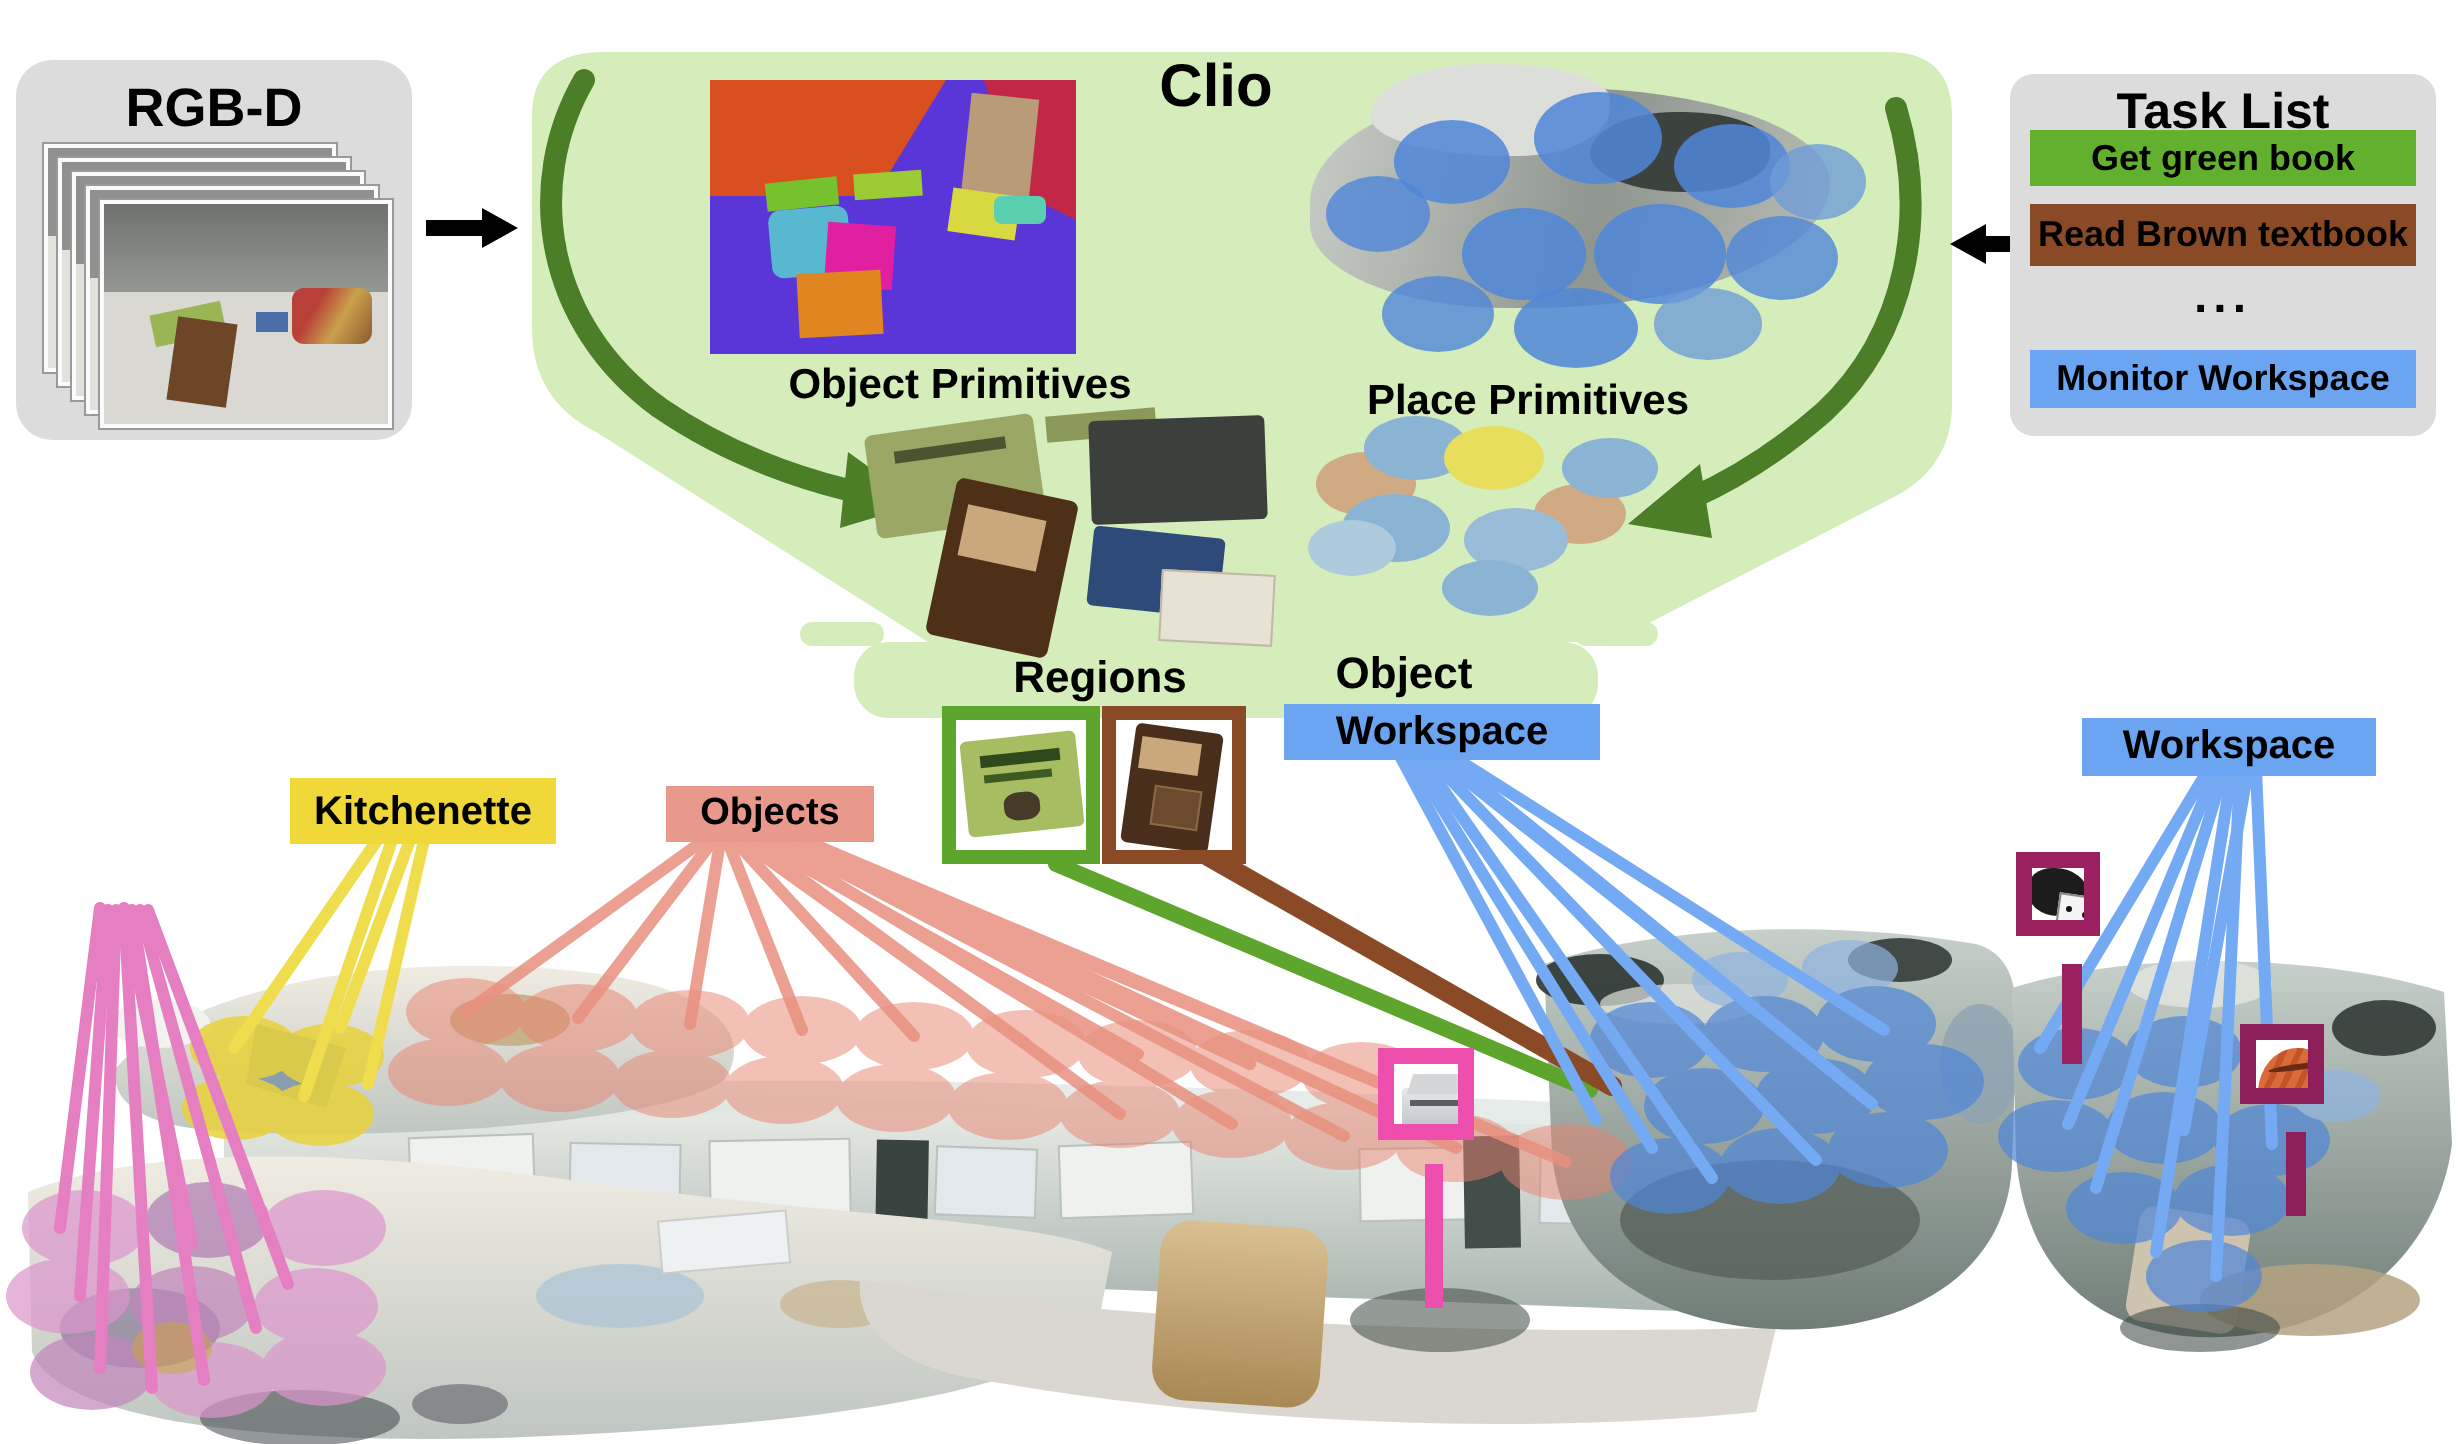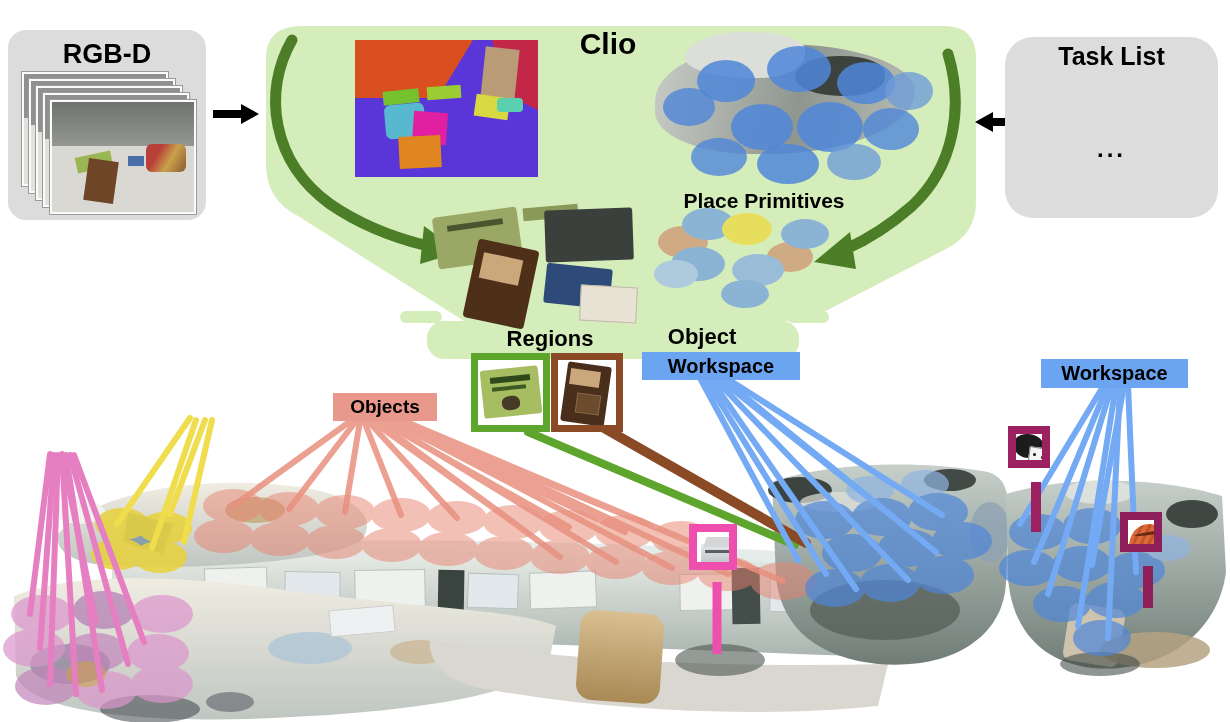--- a/index.html
+++ b/index.html
@@ -273,20 +273,21 @@
     <div class="abs" style="left:112px;top:0;width:71px;height:70px;background:#c22748;clip-path:polygon(35% 0,100% 0,100% 100%,60% 80%);"></div>
     <div class="abs" style="left:128px;top:8px;width:34px;height:52px;background:#b99b78;transform:rotate(6deg);"></div>
     <div class="abs" style="left:28px;top:50px;width:36px;height:14px;background:#76c22e;transform:rotate(-6deg);"></div>
     <div class="abs" style="left:72px;top:46px;width:34px;height:13px;background:#9ccc33;transform:rotate(-4deg);"></div>
     <div class="abs" style="left:120px;top:56px;width:34px;height:22px;background:#d8d840;transform:rotate(8deg);"></div>
     <div class="abs" style="left:30px;top:64px;width:40px;height:34px;background:#57b8d0;border-radius:6px;transform:rotate(-5deg);"></div>
     <div class="abs" style="left:58px;top:72px;width:34px;height:32px;background:#e020a0;transform:rotate(4deg);"></div>
     <div class="abs" style="left:44px;top:96px;width:42px;height:32px;background:#e0851f;transform:rotate(-3deg);"></div>
     <div class="abs" style="left:142px;top:58px;width:26px;height:14px;background:#5ad0b0;border-radius:4px;"></div>
   </div>
+  <div class="abs lbl" style="left:392px;top:168px;width:176px;font-size:21px;">Object Primitives</div>
 
   <div class="abs" style="left:645px;top:14px;width:285px;height:152px;">
     <div class="abs" style="left:10px;top:18px;width:260px;height:110px;background:linear-gradient(100deg,#c8ccc6,#8f968f 55%,#b9bdb6);border-radius:46% 54% 60% 40%/55% 45% 60% 40%;"></div>
     <div class="abs" style="left:40px;top:6px;width:120px;height:46px;background:#dcdfd9;border-radius:50% 50% 40% 60%/60% 40% 55% 45%;"></div>
     <div class="abs" style="left:150px;top:30px;width:90px;height:40px;background:#3c423e;border-radius:50% 50% 45% 55%/55% 45% 50% 50%;"></div>
     <div class="abs blob" style="left:52px;top:34px;width:58px;height:42px;background:#4f86d8;opacity:.85;"></div>
     <div class="abs blob" style="left:122px;top:20px;width:64px;height:46px;background:#4f86d8;opacity:.85;"></div>
     <div class="abs blob" style="left:192px;top:36px;width:58px;height:42px;background:#4f86d8;opacity:.85;"></div>
     <div class="abs blob" style="left:240px;top:46px;width:48px;height:38px;background:#6f9cd8;opacity:.8;"></div>
     <div class="abs blob" style="left:18px;top:62px;width:52px;height:38px;background:#4f86d8;opacity:.8;"></div>
@@ -321,37 +322,41 @@
   </div>
   <div class="abs framebox" style="left:551px;top:341px;width:72px;height:79px;border:7px solid #8a4a26;overflow:hidden;">
     <div class="abs" style="left:6px;top:4px;width:44px;height:60px;background:#4a2e1c;transform:rotate(8deg);border-radius:3px;"></div>
     <div class="abs" style="left:12px;top:10px;width:30px;height:16px;background:#caa87c;transform:rotate(8deg);"></div>
     <div class="abs" style="left:18px;top:34px;width:22px;height:18px;background:#6b4a2e;border:1px solid #8a6a46;transform:rotate(8deg);"></div>
   </div>
 
   <div class="abs bar" style="left:642px;top:340px;width:158px;height:28px;background:#6ba5f2;font-size:20px;">Workspace</div>
   <div class="abs bar" style="left:1041px;top:347px;width:147px;height:29px;background:#6ba5f2;font-size:20px;">Workspace</div>
 
+  <div class="abs lbl" style="left:145px;top:377px;width:133px;height:33px;background:#f0d838;font-size:20px;">Kitchenette</div>
   <div class="abs lbl" style="left:333px;top:381px;width:104px;height:28px;background:#e9998c;font-size:19px;">Objects</div>
 
   <div class="abs framebox" style="left:689px;top:512px;width:48px;height:46px;border:8px solid #ee4fae;overflow:hidden;">
     <div class="abs" style="left:4px;top:12px;width:38px;height:28px;background:linear-gradient(#e8e8ea,#b0b6bc);border-radius:2px;"></div>
     <div class="abs" style="left:8px;top:5px;width:26px;height:10px;background:#d4d6d8;transform:skewX(-18deg);"></div>
     <div class="abs" style="left:8px;top:18px;width:26px;height:3px;background:#5a5f64;"></div>
   </div>
   <div class="abs framebox" style="left:1008px;top:414px;width:42px;height:42px;border:8px solid #9c2161;overflow:hidden;">
     <div class="abs" style="left:-2px;top:0;width:30px;height:24px;background:#1c1c1c;border-radius:40% 55% 45% 50%;"></div>
     <div class="abs" style="left:12px;top:14px;width:26px;height:24px;background:#f4f4f4;border:1px solid #8a8a8a;transform:rotate(8deg);"></div>
     <div class="abs" style="left:17px;top:19px;width:3px;height:3px;background:#111;border-radius:50%;"></div>
     <div class="abs" style="left:25px;top:22px;width:3px;height:3px;background:#111;border-radius:50%;"></div>
     <div class="abs" style="left:20px;top:28px;width:3px;height:3px;background:#111;border-radius:50%;"></div>
   </div>
   <div class="abs framebox" style="left:1120px;top:500px;width:42px;height:40px;border:8px solid #8e1f5a;overflow:hidden;">
     <div class="abs" style="left:1px;top:4px;width:40px;height:32px;background:repeating-linear-gradient(115deg,#d96a3a 0 4px,#c25428 4px 7px);border-radius:50% 50% 42% 42%/72% 72% 30% 30%;"></div>
     <div class="abs" style="left:6px;top:12px;width:30px;height:3px;background:#6a2a12;border-radius:50%;transform:rotate(-8deg);"></div>
   </div>
 
-  <div class="abs panel" style="left:1005px;top:25px;width:213px;height:181px;border-radius:28px;">
+  <div class="abs panel" style="left:1005px;top:25px;width:213px;height:181px;border-radius:12px;">
     <div class="lbl" style="position:absolute;left:0;top:4px;width:100%;font-size:25px;">Task List</div>
+    <div class="bar" style="position:absolute;left:10px;top:28px;width:193px;height:28px;background:#63b02e;">Get green book</div>
+    <div class="bar" style="position:absolute;left:10px;top:65px;width:193px;height:31px;background:#8a4a26;">Read Brown textbook</div>
     <div class="bar" style="position:absolute;left:10px;top:96px;width:193px;height:32px;font-size:24px;letter-spacing:3px;">...</div>
+    <div class="bar" style="position:absolute;left:10px;top:138px;width:193px;height:29px;background:#6ba5f2;">Monitor Workspace</div>
   </div>
 
 </div>
 
 </body></html>

